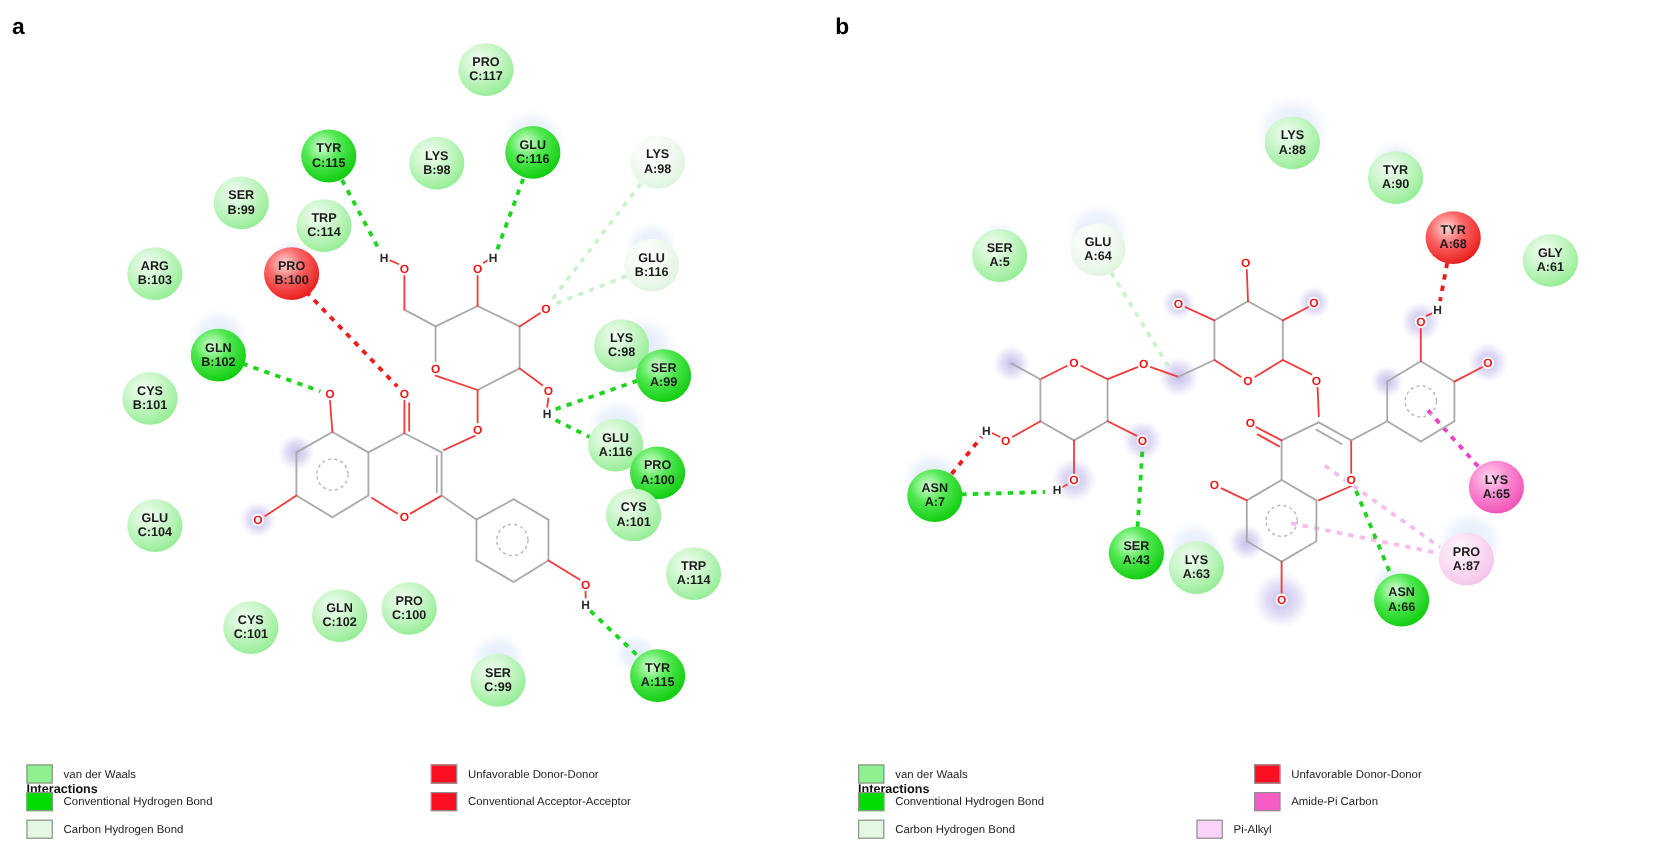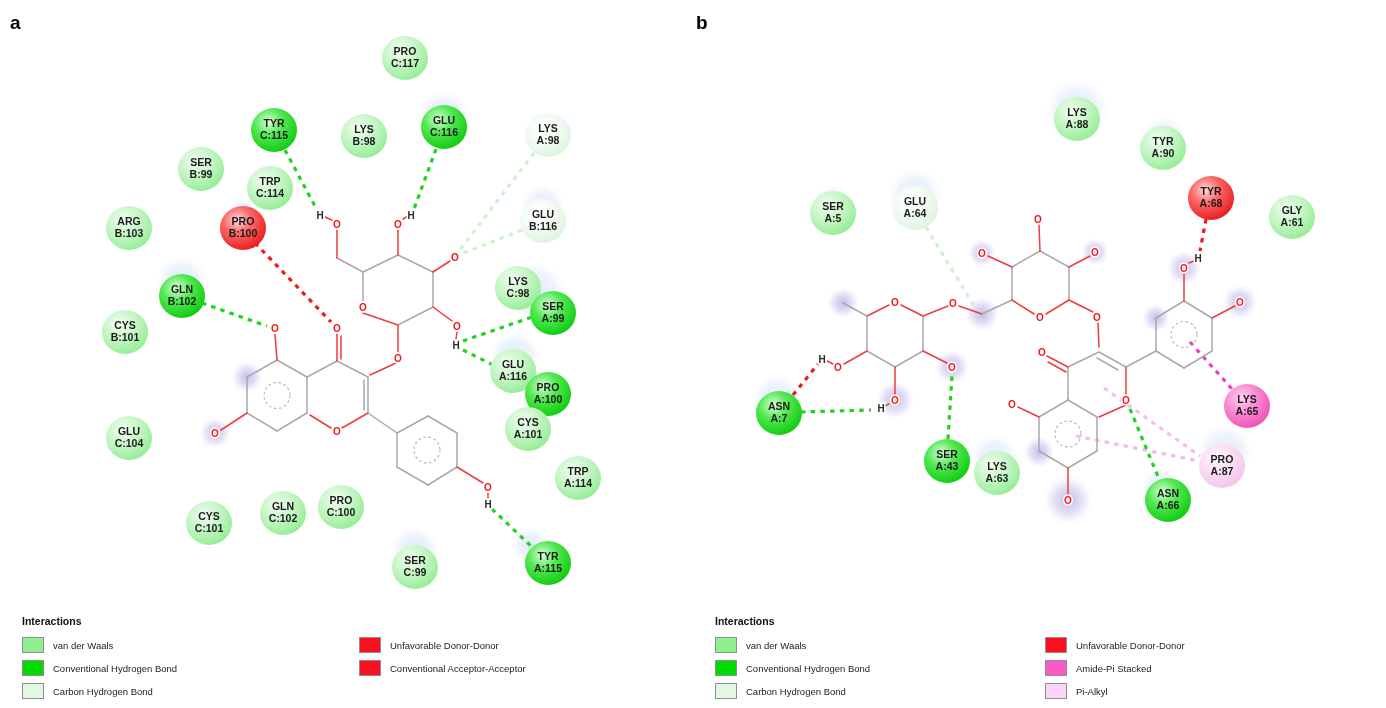--- a/index.html
+++ b/index.html
@@ -1,20 +1,20 @@
 <!DOCTYPE html>
 <html><head>
 <meta charset="utf-8">
 <style>
   html,body{margin:0;padding:0;background:#fff;}
   #stage{position:relative;width:1386px;height:708px;background:#ffffff;overflow:hidden;
          font-family:"Liberation Sans",sans-serif;}
   .panel-letter{position:absolute;font-weight:bold;font-size:19px;color:#000;}
   #fig{position:absolute;left:0;top:0;}
-  .legend-title{position:absolute;font-size:10.5px;font-weight:bold;color:#111;}
+  .legend-title{position:absolute;font-size:10.5px;font-weight:bold;color:#111;margin-top:37px;}
   .legend-row{position:absolute;display:flex;align-items:center;height:16px;}
   .legend-swatch{width:20px;height:14px;border:1px solid #8f8f8f;margin-right:9px;flex:0 0 auto;}
   .legend-label{font-size:9.5px;color:#222;white-space:nowrap;}
 </style>
 </head>
 <body>
 
 <div id="stage">
   <svg id="fig" width="1386" height="708" viewBox="0 0 1386 708">
     <defs>
@@ -426,20 +426,20 @@
       <div class="legend-row" style="left: 715px; top: 683px;">
         <span class="legend-swatch" style="background: rgb(226, 248, 226);"></span>
         <span class="legend-label">Carbon Hydrogen Bond</span>
       </div>
       <div class="legend-row" style="left: 1045px; top: 637px;">
         <span class="legend-swatch" style="background: rgb(251, 16, 33);"></span>
         <span class="legend-label">Unfavorable Donor-Donor</span>
       </div>
       <div class="legend-row" style="left: 1045px; top: 660px;">
         <span class="legend-swatch" style="background: rgb(247, 91, 198);"></span>
-        <span class="legend-label">Amide-Pi Stacked</span>
-      </div>
-      <div class="legend-row" style="left: 1045px; top: 683px;">
+        <span class="legend-label">Amide-Pi Carbon</span>
+      </div>
+      <div class="legend-row" style="left: 997px; top: 683px;">
         <span class="legend-swatch" style="background: rgb(251, 211, 248);"></span>
         <span class="legend-label">Pi-Alkyl</span>
       </div>
     </div>
 </div>
 
 </body></html>

